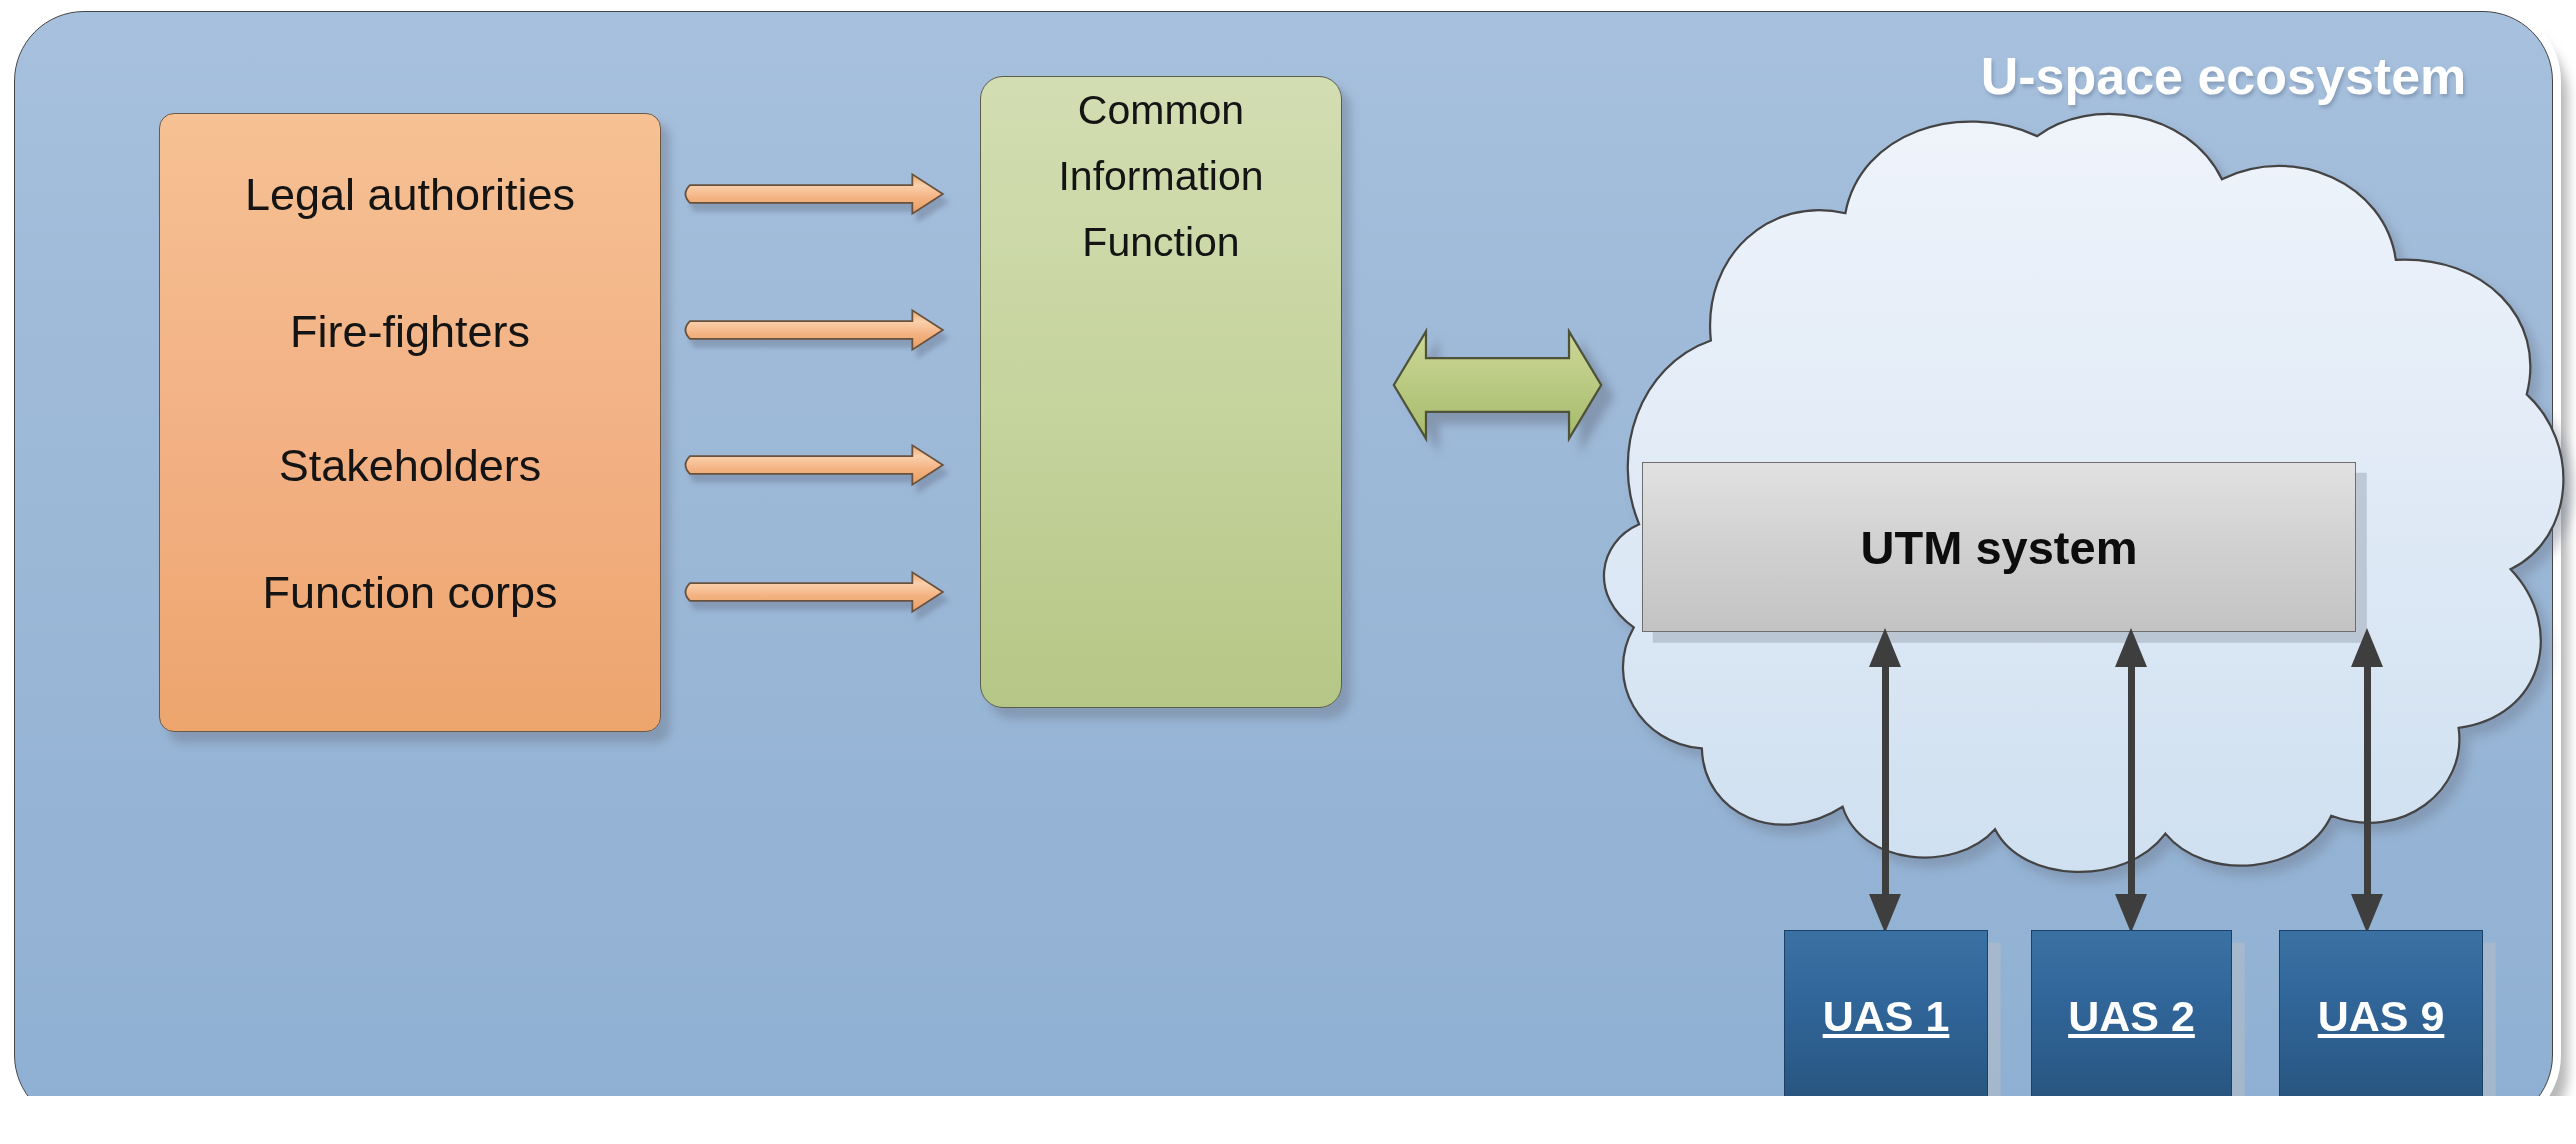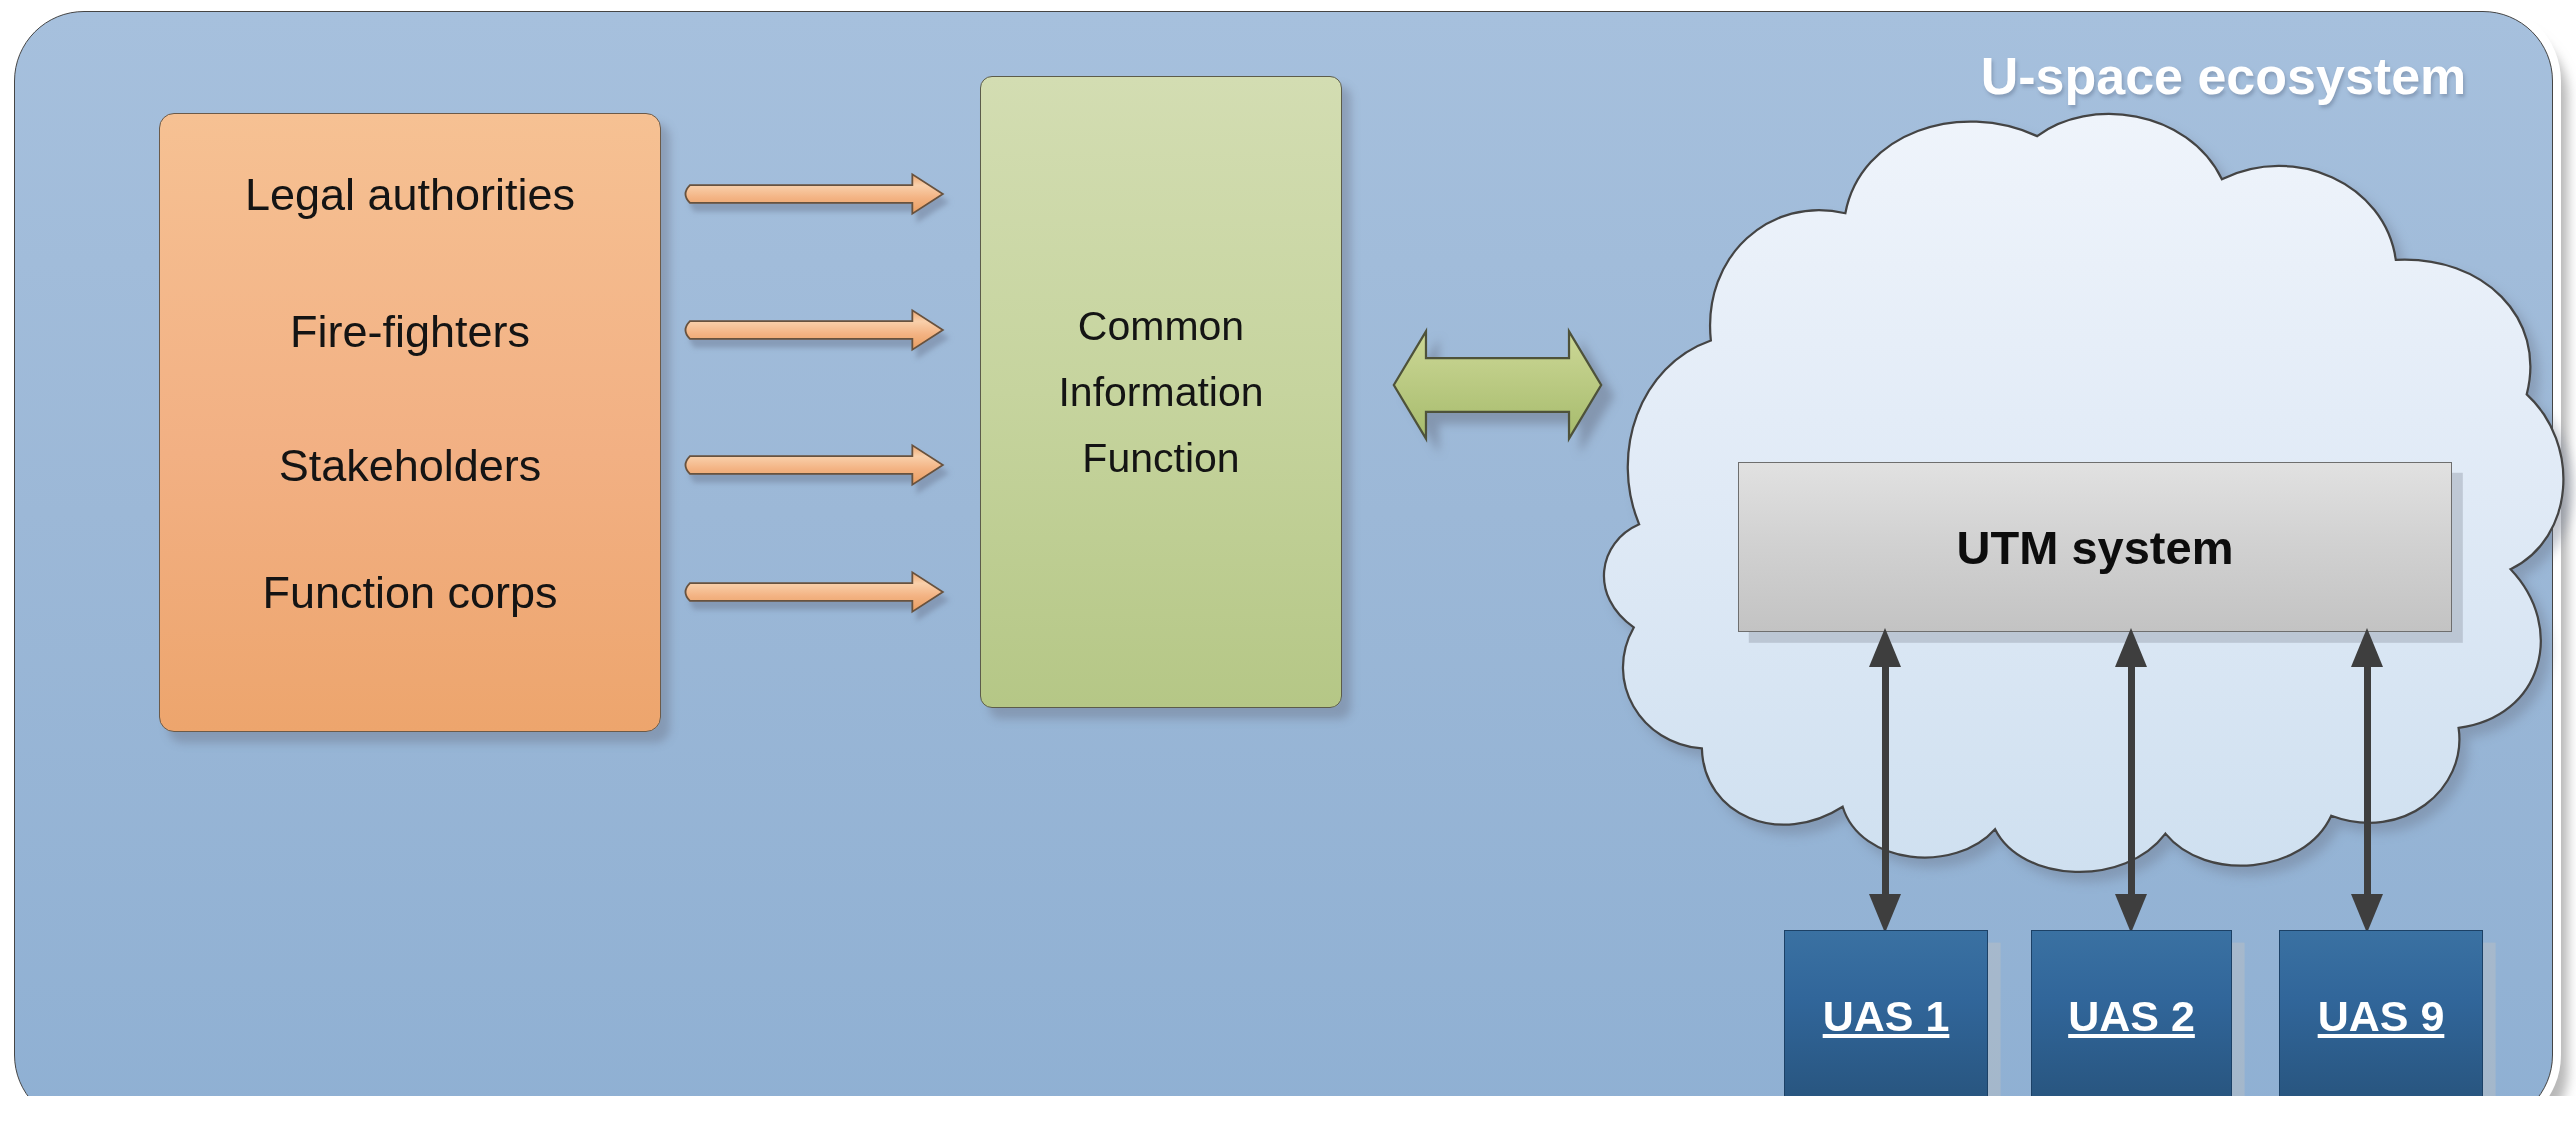--- a/index.html
+++ b/index.html
@@ -37,45 +37,45 @@
     white-space:nowrap;
   }
 
   
   .pipe-arrow{position:absolute;width:269px;height:54px;
     filter:drop-shadow(5.4px 8px 2.7px rgba(115,130,155,0.55));}
 
   
   .cif-box{
     position:absolute;left:980px;top:76px;width:360px;height:630px;
-    border-radius:12px;
+    border-radius:23px;
     background:linear-gradient(180deg,#d3ddb2 0%,#c6d49e 50%,#b5c786 100%);
     border:1.8px solid #5c5c4a;
     box-shadow:9px 10.8px 9px rgba(110,120,140,0.45);
-    display:flex;align-items:center;justify-content:center;
+    display:flex;justify-content:center;
   }
   .cif-text{text-align:center;font-size:41px;line-height:66px;color:#141414;}
   .cif-text span{display:block;}
 
   
   .bidir-arrow{position:absolute;left:1390px;top:326px;width:215px;height:118px;
     filter:drop-shadow(12.6px 11.7px 4.5px rgba(105,115,135,0.5));}
 
   
   .cloud-svg{position:absolute;left:1587px;top:94px;width:982px;height:780px;
     filter:drop-shadow(8px 9px 5.4px rgba(105,115,135,0.4));}
   .cloud-title{
     position:absolute;left:1825px;top:269px;width:547px;
     text-align:center;font-size:54px;font-weight:bold;color:#111111;line-height:81px;
   }
   .cloud-title span{display:block;white-space:nowrap;}
 
   
   .utm-box{
-    position:absolute;left:1738px;top:462px;width:712px;height:168px;
+    position:absolute;left:1642px;top:462px;width:712px;height:168px;
     background:linear-gradient(180deg,#e1e1e1 0%,#d2d2d2 45%,#c3c3c3 100%);
     border:1.8px solid #6e6e6e;
     box-shadow:10.8px 10.8px 0 rgba(150,160,172,0.45);
     display:flex;align-items:center;justify-content:center;
   }
   .utm-label{font-size:47px;font-weight:bold;color:#0d0d0d;white-space:nowrap;}
 
   
   .uas-link{position:absolute;width:32px;height:305px;top:628px;}
   .uas-link .head-up{position:absolute;top:0;left:0;width:0;height:0;

